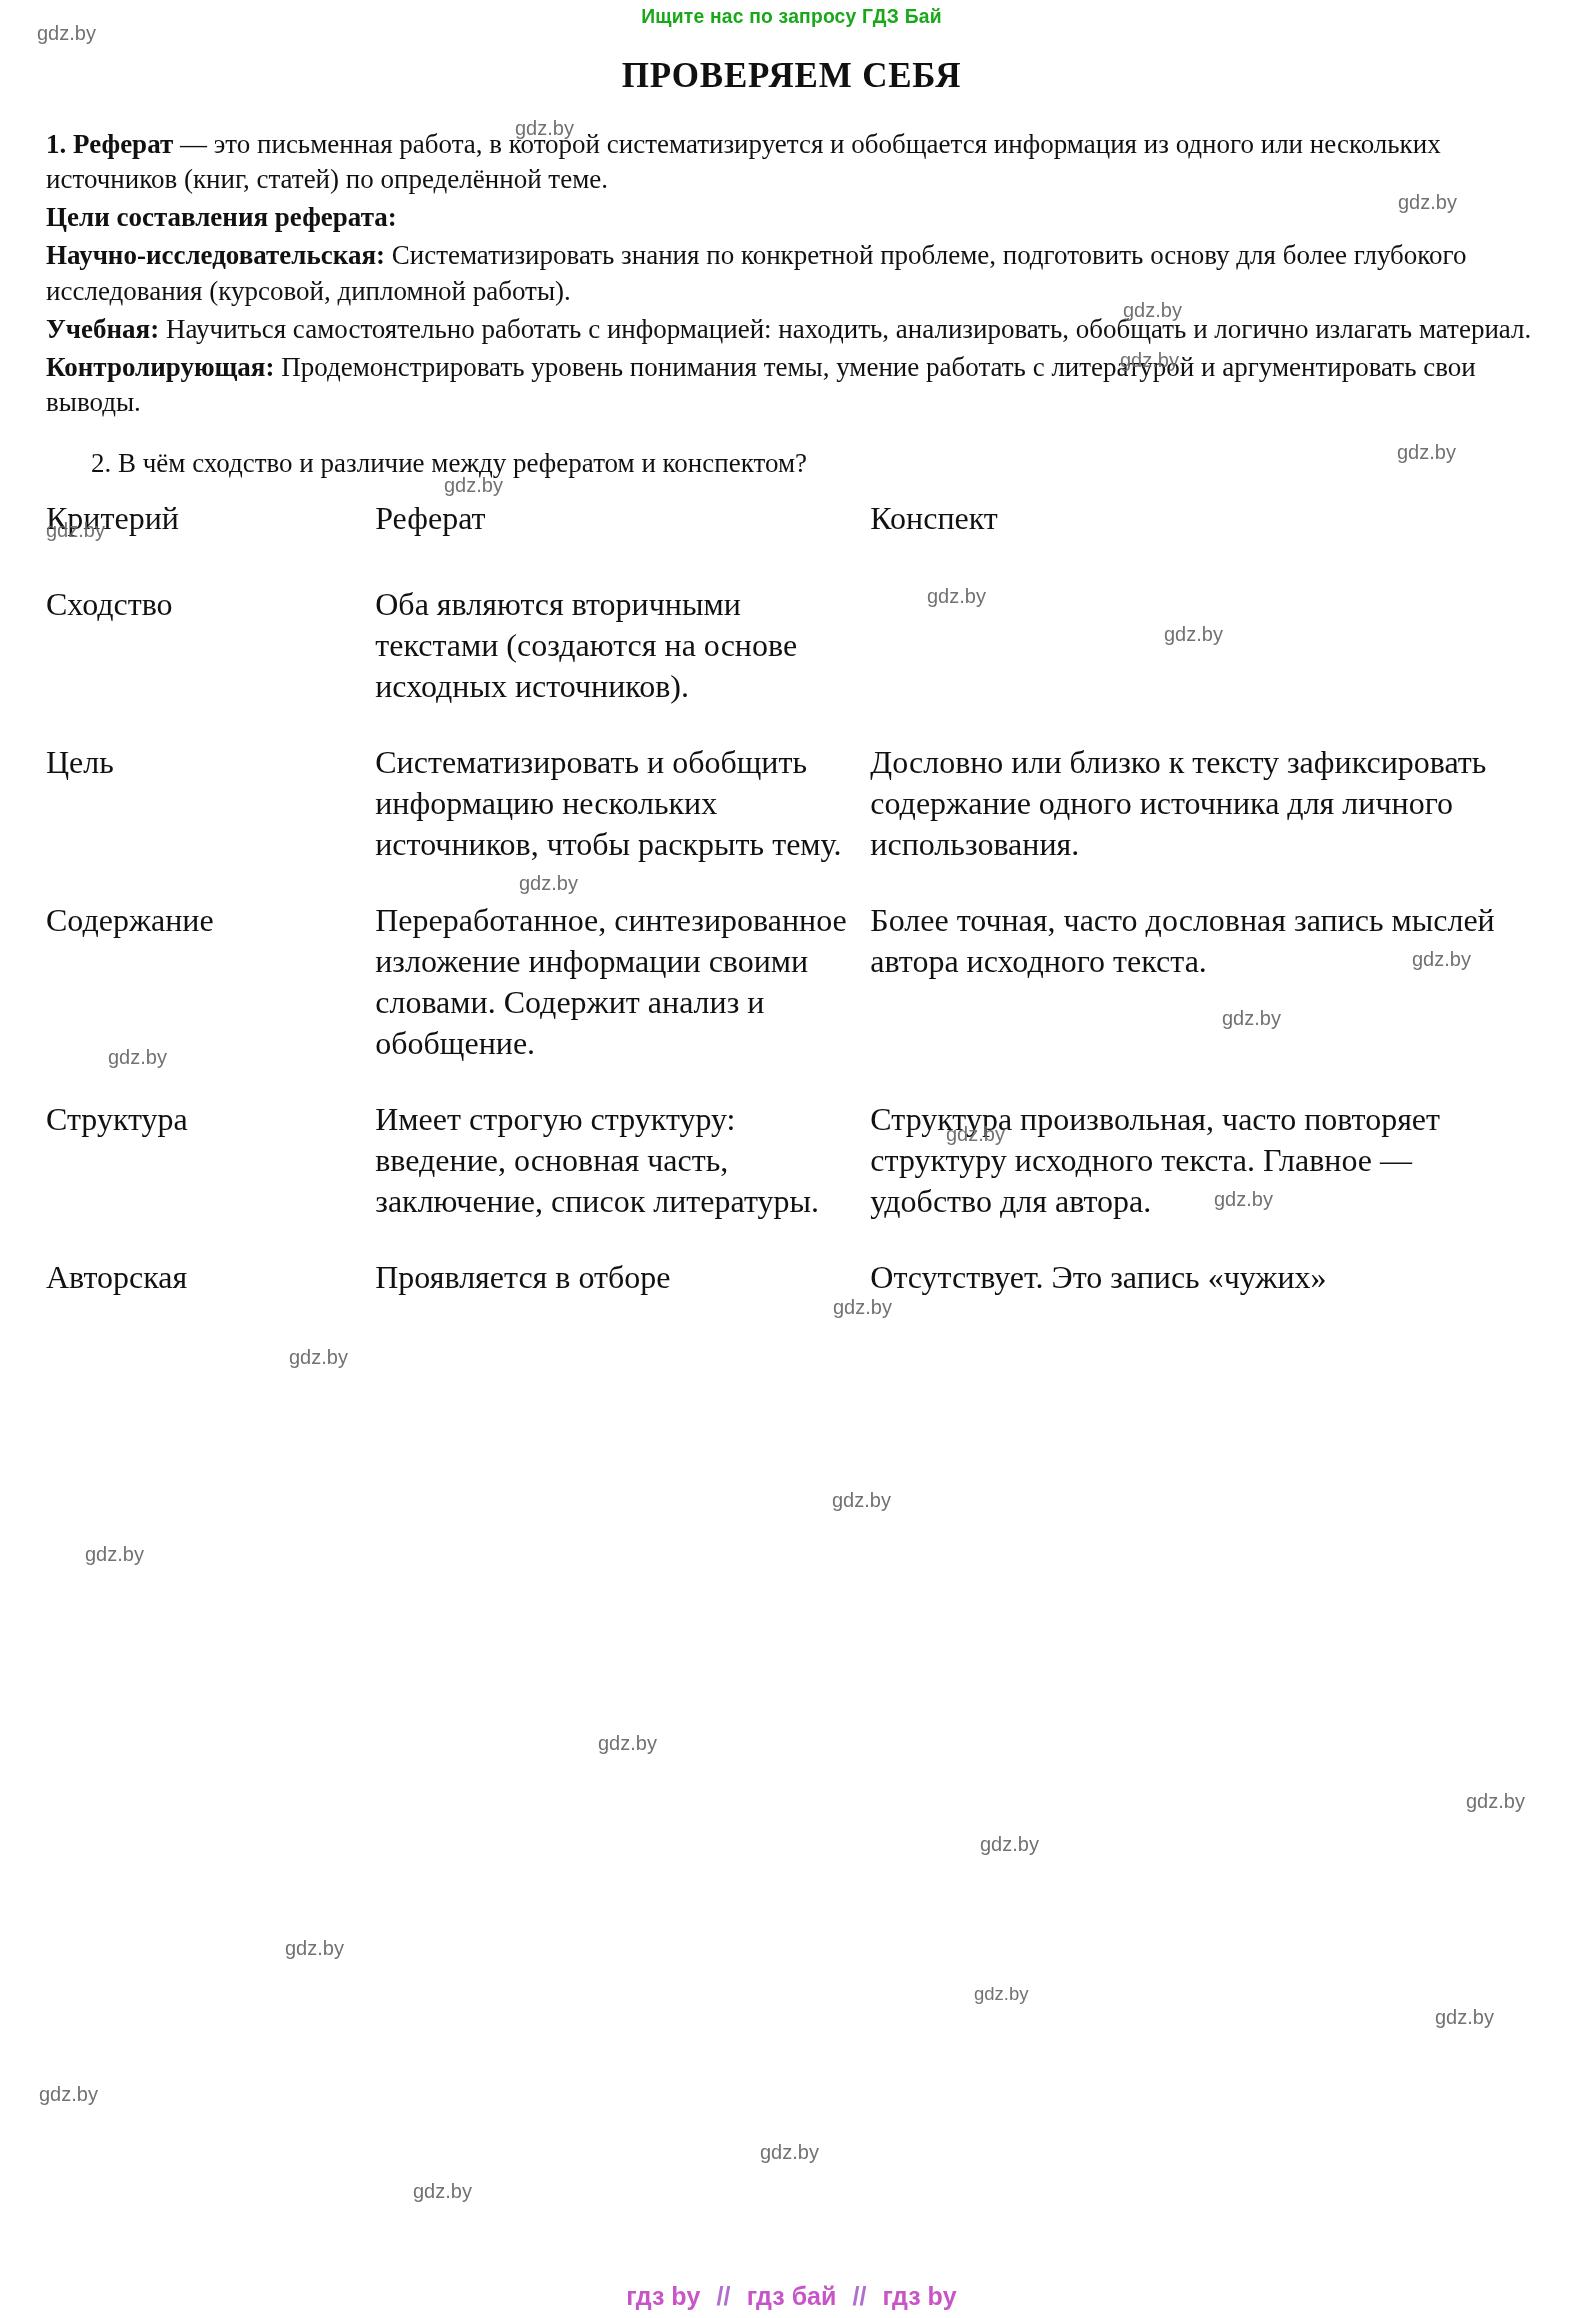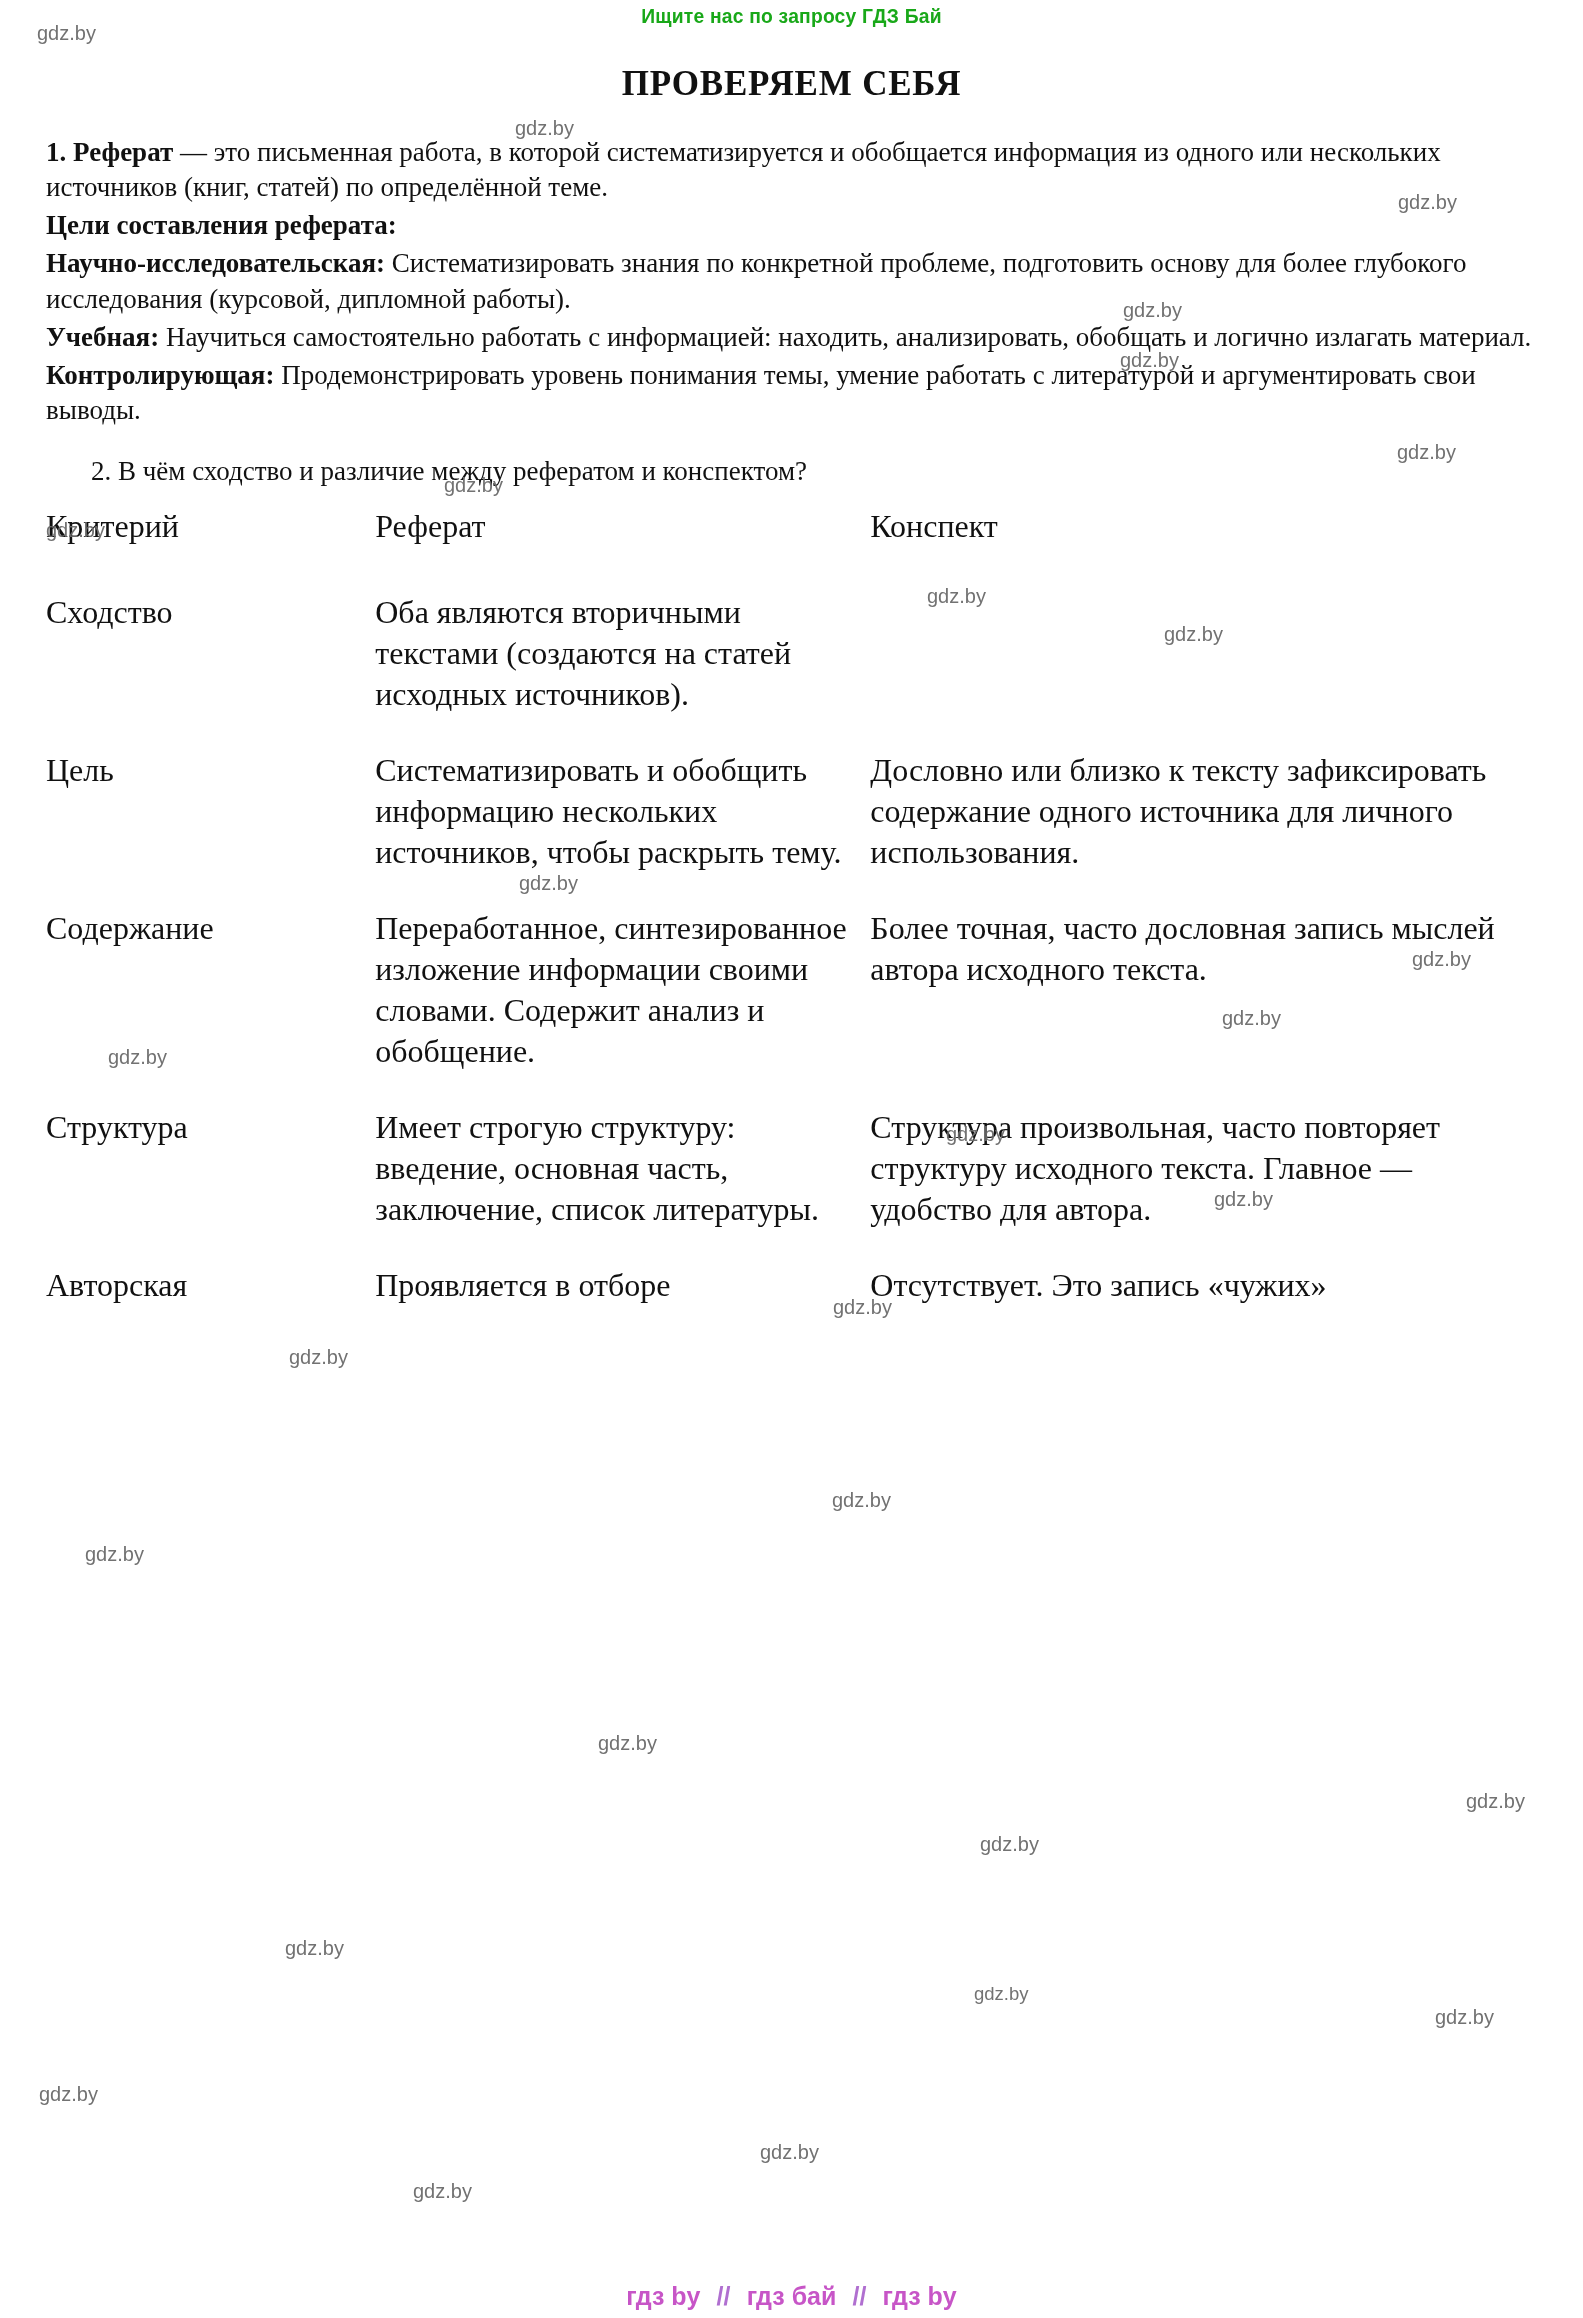--- a/index.html
+++ b/index.html
@@ -13,21 +13,21 @@
     position: relative;
     font-family: "Liberation Serif", serif;
     color: #111111;
     overflow: hidden;
   }
   .page {
     position: relative;
     width: 1583px;
     height: 2319px;
     box-sizing: border-box;
-    padding: 16px 46px;
+    padding: 8px 46px;
   }
   .top-banner {
     position: absolute;
     top: 6.2px;
     left: 0;
     width: 1583px;
     text-align: center;
     font-family: "Liberation Sans", sans-serif;
     font-weight: bold;
     font-size: 19.3px;
@@ -147,21 +147,21 @@
       <thead>
         <tr>
           <td class="c1">Критерий</td>
           <td class="c2">Реферат</td>
           <td class="c3">Конспект</td>
         </tr>
       </thead>
       <tbody>
         <tr>
           <td class="c1 mid">Сходство</td>
-          <td class="c2">Оба являются вторичными текстами (создаются на статей исходных источников).</td>
+          <td class="c2">Оба являются вторичными текстами (создаются на основе исходных источников).</td>
           <td class="c3"></td>
         </tr>
         <tr>
           <td class="c1 mid">Цель</td>
           <td class="c2">Систематизировать и обобщить информацию нескольких источников, чтобы раскрыть тему.</td>
           <td class="c3">Дословно или близко к тексту зафиксировать содержание одного источника для личного использования.</td>
         </tr>
         <tr>
           <td class="c1 mid">Содержание</td>
           <td class="c2">Переработанное, синтезированное изложение информации своими словами. Содержит анализ и обобщение.</td>

